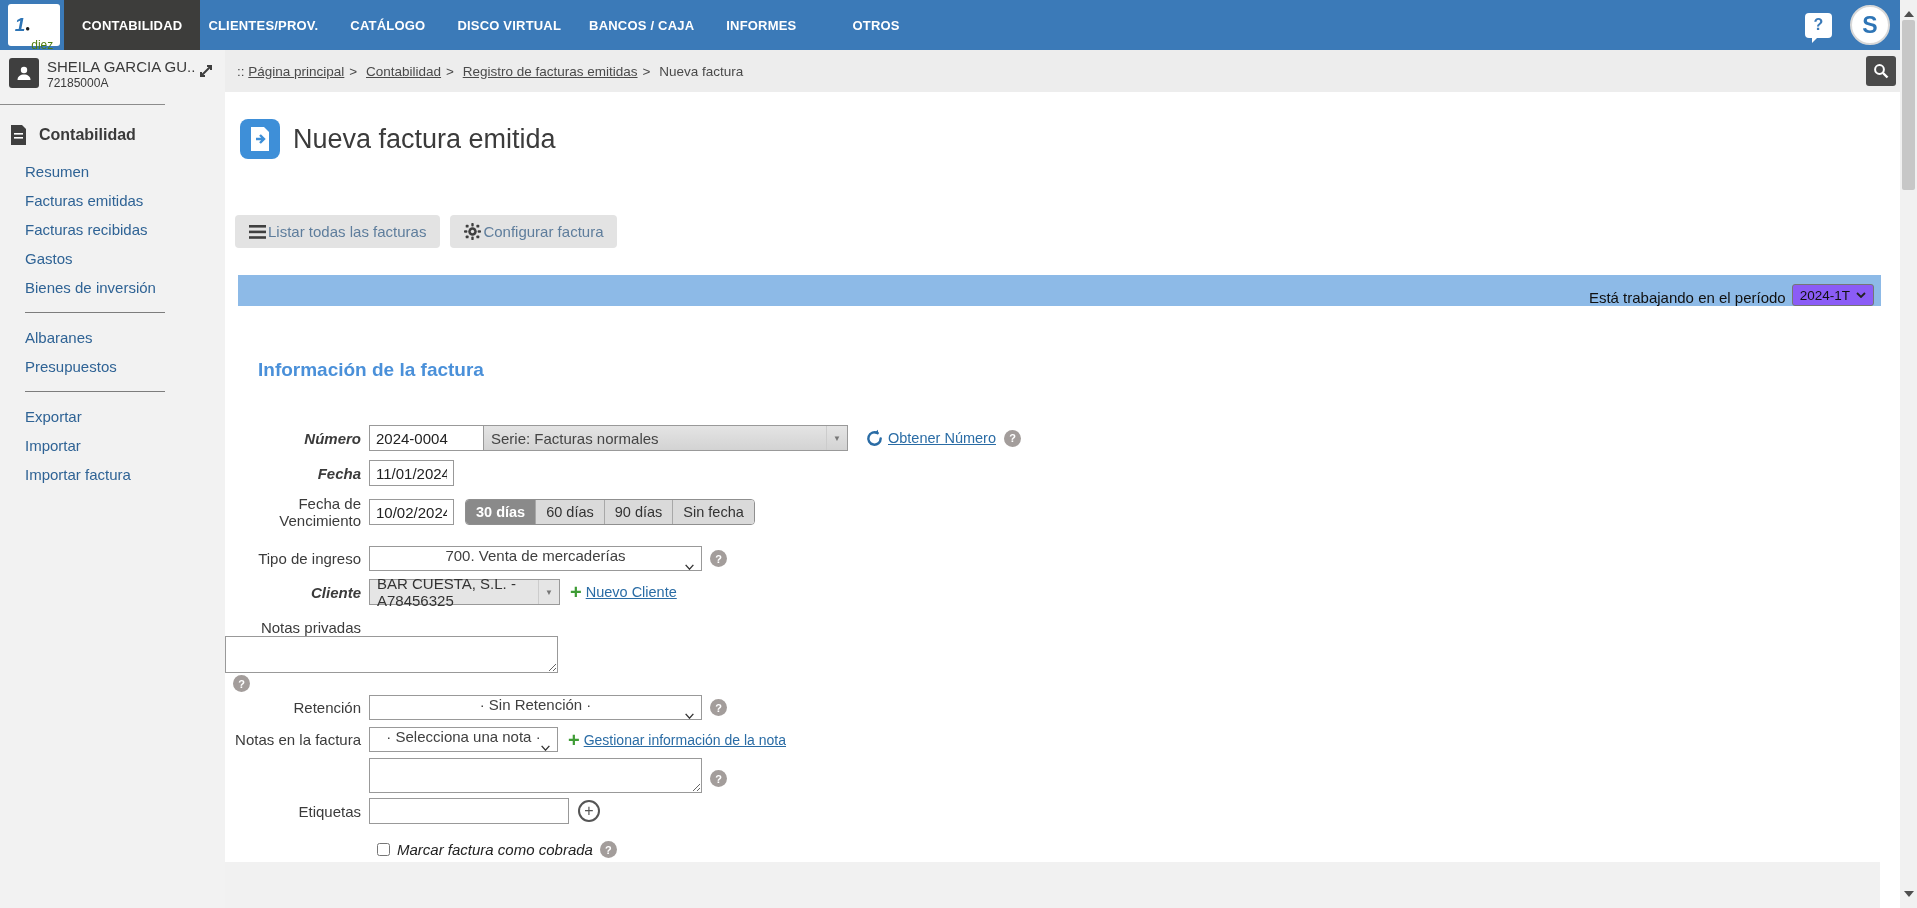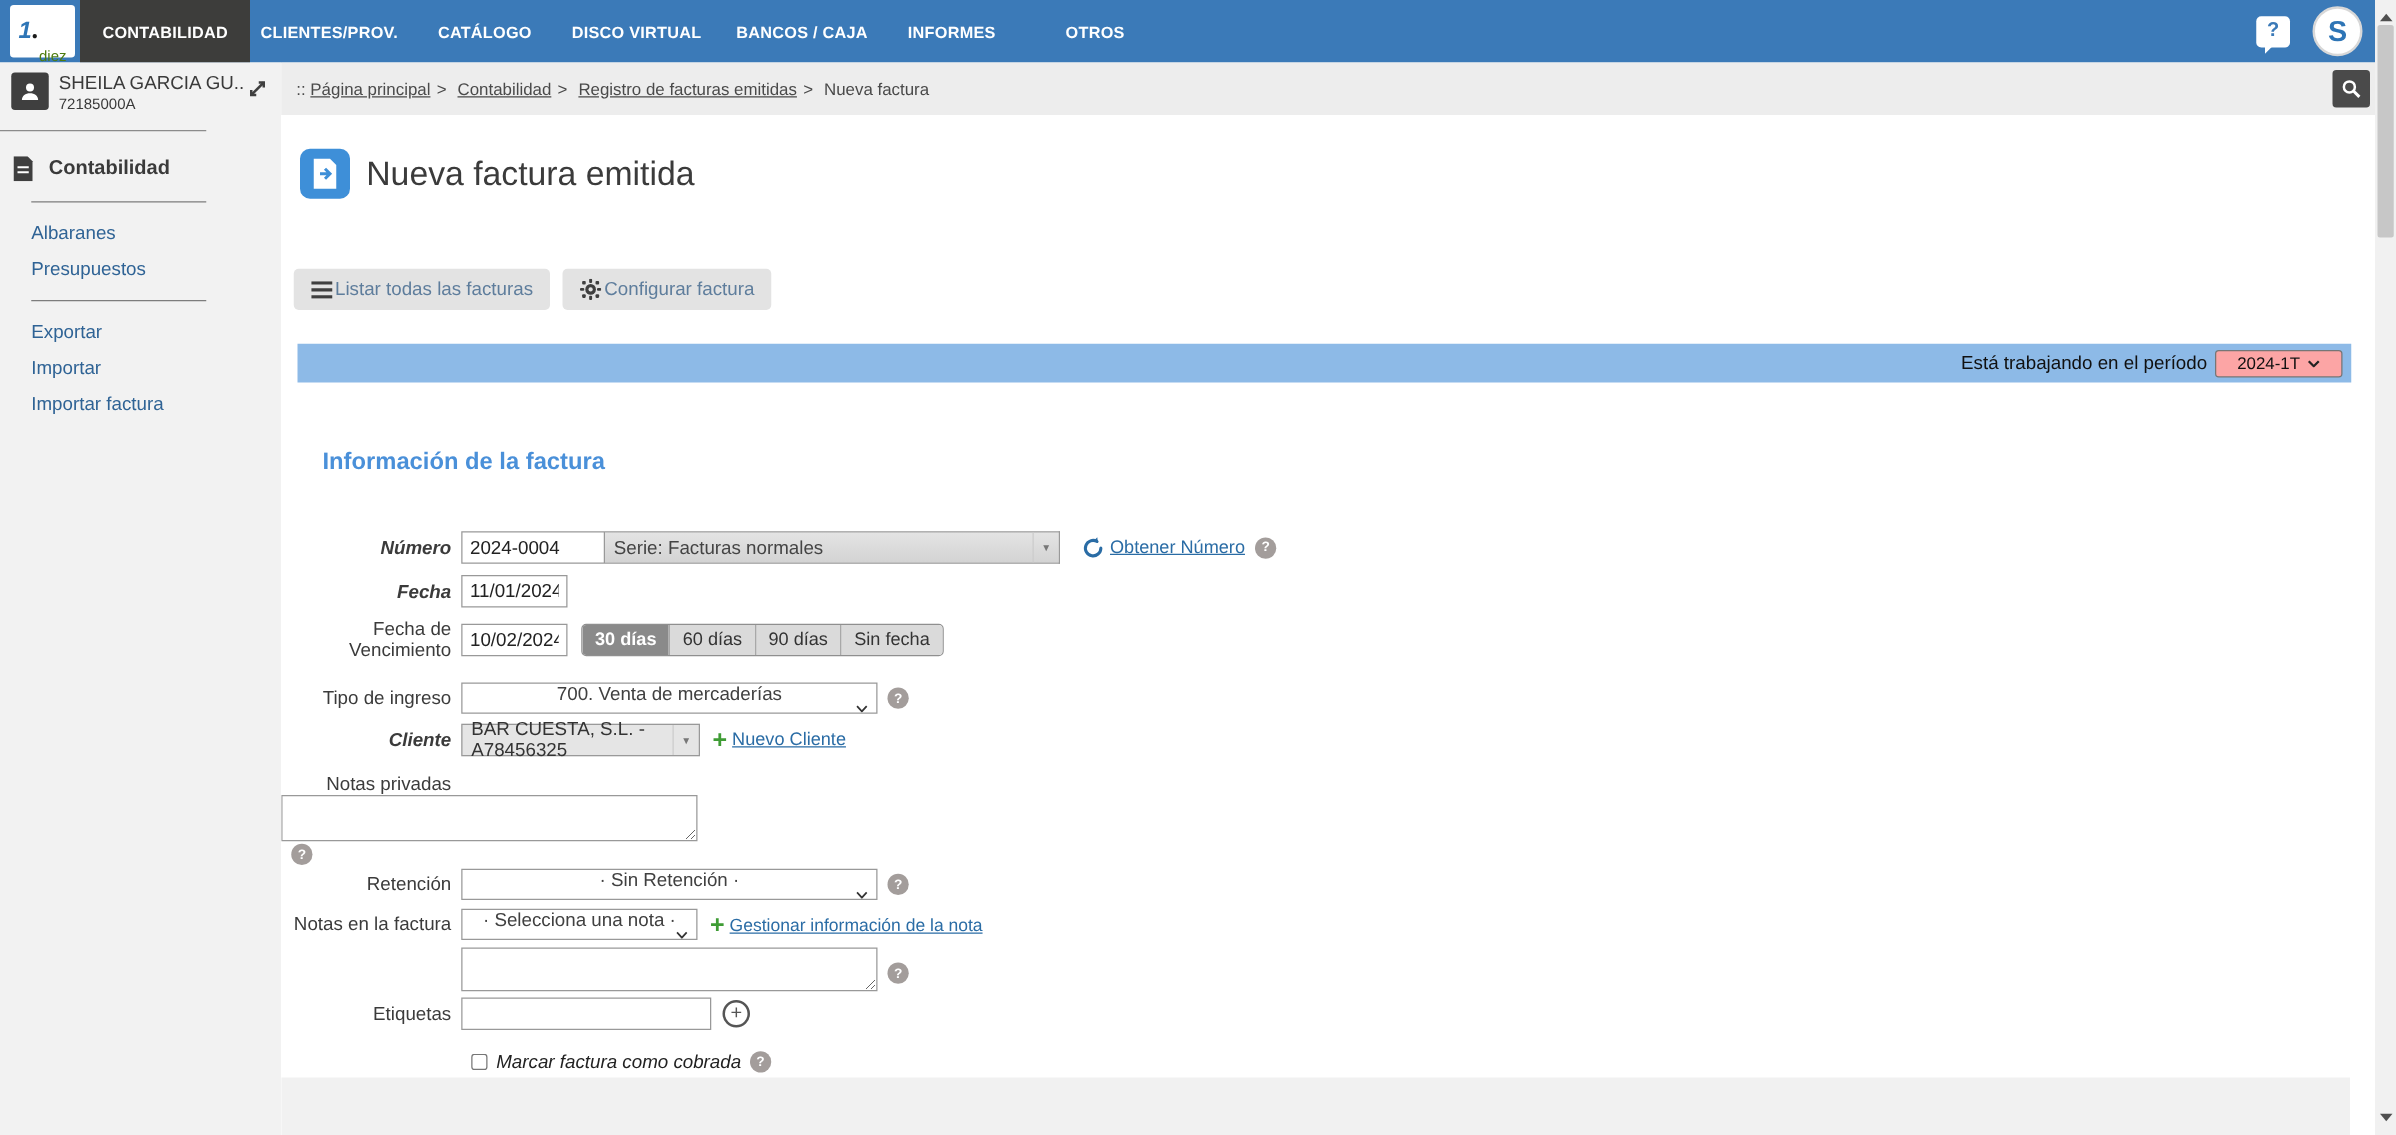--- a/index.html
+++ b/index.html
@@ -54,23 +54,23 @@
   
   .main { position:absolute; top:92px; left:225px; right:17px; bottom:0; background:#fff; overflow:hidden; }
   .page-header { display:flex; align-items:center; margin:27px 0 0 15px; }
   .page-icon { width:40px; height:40px; border-radius:8px; background:#3e8fd8; display:flex; align-items:center; justify-content:center; }
   .page-title { font-size:27px; color:#3b3b3b; margin-left:13px; font-weight:normal; }
 
   .toolbar { position:absolute; top:123px; left:10px; display:flex; gap:10px; }
   .tool-btn { height:33px; background:#e3e3e3; border:none; border-radius:4px; display:flex; align-items:center; gap:2px; padding:0 14px; cursor:pointer; }
   .tool-btn span { color:#5e7d9c; font-size:15px; }
 
-  .period-bar { position:absolute; top:183px; left:13px; width:1643px; height:31px; background:#8dbae7; display:flex; align-items:center; justify-content:flex-end; }
+  .period-bar { position:absolute; top:183px; left:13px; width:1643px; height:31px; background:#8dbae7; display:flex; align-items:flex-end; justify-content:flex-end; }
   .period-label { font-size:15px; color:#101010; margin-right:6px; }
-  .period-select { margin-right:7px; height:22px; background:#fca5a5; border:1px solid #767676; border-radius:3px; display:flex; align-items:center; padding:0 17px; font-size:13.5px; color:#111; gap:6px; cursor:pointer; }
+  .period-select { margin-right:7px; height:22px; background:#8b5cf6; border:1px solid #767676; border-radius:3px; display:flex; align-items:center; padding:0 7px; font-size:13.5px; color:#111; gap:6px; cursor:pointer; }
 
   .form-block { position:absolute; top:266px; left:0; right:0; }
   .form-heading { margin-left:33px; font-size:19px; font-weight:bold; color:#4a90d9; line-height:24px; margin-bottom:43px; }
   .frow { display:flex; align-items:center; margin-bottom:9px; }
   .flabel { width:144px; text-align:right; padding-right:8px; font-size:15px; color:#3b3b3b; flex:0 0 auto; }
   .flabel.bold { font-weight:bold;font-style:italic; }
   .tinput { height:26px; border:1px solid #999; background:#fff; padding:0 6px; font-size:15px; color:#222; font-family:inherit; }
   .w-num { width:115px; } .w-date { width:85px; } .w-tags { width:200px; }
   .combo { height:26px; border:1px solid #999; background:#e5e5e5; display:flex; align-items:center; font-size:15px; color:#333; padding-left:7px; cursor:pointer; }
   .combo .caret { margin-left:auto; border-left:1px solid #ccc; align-self:stretch; display:flex; align-items:center; padding:0 6px; color:#777; font-size:8px; }
@@ -151,20 +151,27 @@
     </div>
     <div class="side-divider"></div>
     <div class="section-head">
       <svg width="17" height="20" viewBox="0 0 17 20">
           <path d="M1 0 h11 l4 4 v16 h-15 z" fill="#3f3f3f"></path>
           <rect x="4" y="8" width="9" height="1.6" fill="#fff"></rect>
           <rect x="4" y="12" width="9" height="1.6" fill="#fff"></rect>
         </svg>
       <span class="section-title">Contabilidad</span>
     </div>
+    <ul class="side-list">
+      <li>Resumen</li>
+      <li>Facturas emitidas</li>
+      <li>Facturas recibidas</li>
+      <li>Gastos</li>
+      <li>Bienes de inversión</li>
+    </ul>
     <div class="side-divider inner"></div>
     <ul class="side-list" style="padding-top:0">
       <li>Albaranes</li>
       <li>Presupuestos</li>
     </ul>
     <div class="side-divider inner"></div>
     <ul class="side-list" style="padding-top:0">
       <li>Exportar</li>
       <li>Importar</li>
       <li>Importar factura</li>

